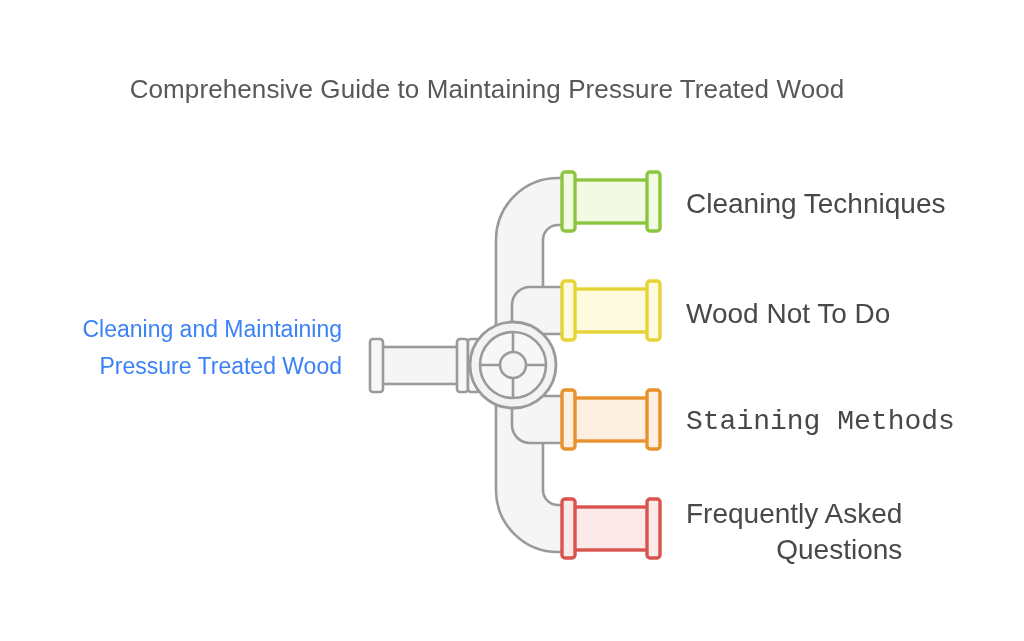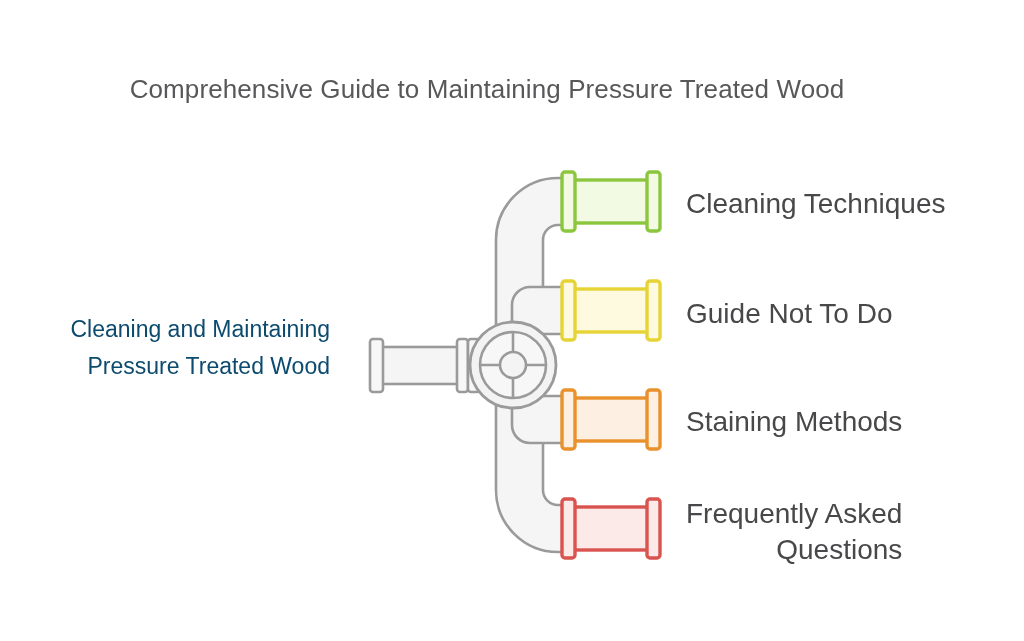--- a/index.html
+++ b/index.html
@@ -25,46 +25,46 @@
     width: 974px;
     text-align: center;
     font-size: 26px;
     font-weight: 400;
     color: #58585a;
     letter-spacing: 0.1px;
     white-space: nowrap;
   }
   #root-label {
     position: absolute;
-    left: 18px;
+    left: 30px;
     top: 311px;
     width: 312px;
     text-align: right;
     font-size: 23px;
     line-height: 37px;
     font-weight: 400;
-    color: #0c4a6e;
+    color: #3b82f6;
   }
   #diagram {
     position: absolute;
     left: 0;
     top: 0;
   }
   .branch-label {
     position: absolute;
     left: 686px;
     font-size: 28px;
     line-height: 36px;
     font-weight: 400;
     color: #48484a;
     white-space: pre-line;
   }
   .bl-0 { top: 186px; }
   .bl-1 { top: 296px; }
-  .bl-2 { top: 404px; }
+  .bl-2 { top: 404px; font-family: Liberation Mono, monospace; }
   .bl-3 { top: 496px; text-align: right; }
 </style>
 </head>
 <body>
 
 <div id="canvas">
 
   <div id="title">Comprehensive Guide to Maintaining Pressure Treated Wood</div>
 
   <div id="root-label">Cleaning and
@@ -149,18 +149,18 @@
     </g>
 
     <g>
       <rect x="572" y="507" width="78" height="43" fill="#FCEAE9" stroke="#D9534F" stroke-width="3.4"></rect>
       <rect x="562" y="499" width="13" height="59" rx="3" fill="#FCEAE9" stroke="#D9534F" stroke-width="3.4"></rect>
       <rect x="647" y="499" width="13" height="59" rx="3" fill="#FCEAE9" stroke="#D9534F" stroke-width="3.4"></rect>
     </g>
   </svg>
 
   <div class="branch-label bl-0">Cleaning Techniques</div>
-  <div class="branch-label bl-1">Guide Not To Do</div>
+  <div class="branch-label bl-1">Wood Not To Do</div>
   <div class="branch-label bl-2">Staining Methods</div>
   <div class="branch-label bl-3">Frequently Asked
 Questions</div>
 
 </div>
 
 </body></html>

